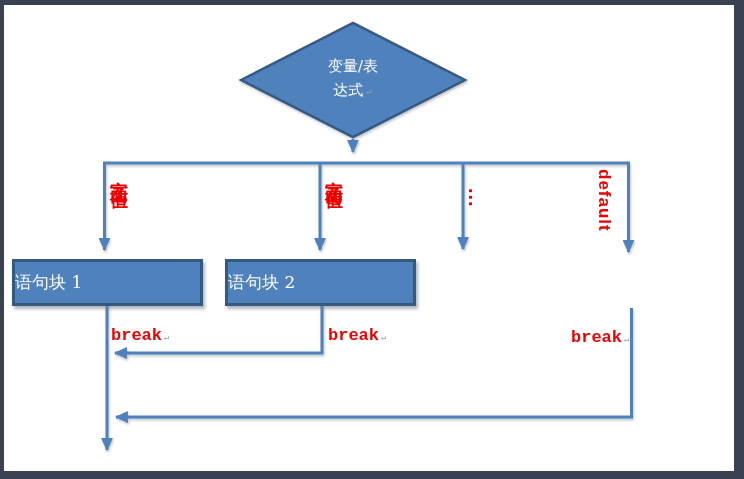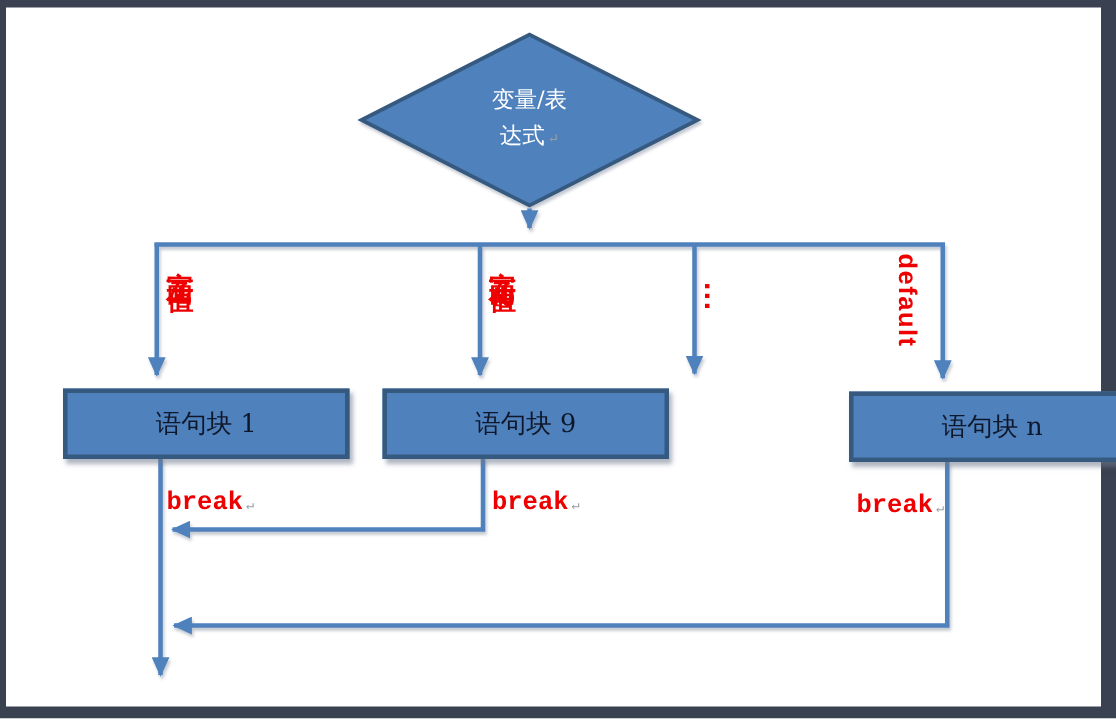--- a/index.html
+++ b/index.html
@@ -28,25 +28,24 @@
     font-family: "DejaVu Serif", serif;
     font-size: 15px;
     line-height: 1.6;
   }
   .block {
     position: absolute;
     width: 185px; height: 41px;
     background: #4f81bd;
     border: 3px solid #36597f;
     box-shadow: 2px 3px 3px rgba(110,120,140,0.55);
-    display: flex; align-items: center; justify-content: center;
-    color: #0f172a;
+    display: flex; align-items: center; 
+    color: #ffffff;
     font-family: "DejaVu Serif", serif;
     font-size: 17px;
-    margin-left: 30px;
   }
   .block-1 { left: 12px;  top: 259px; }
   .block-2 { left: 225px; top: 259px; }
   .block-n { left: 536px; top: 261px; }
   .vlabel {
     position: absolute;
     writing-mode: vertical-rl;
     text-orientation: mixed;
     color: #ee0000;
     white-space: nowrap;
@@ -125,24 +124,21 @@
 
   <div class="vlabel case-label case-1">字面值 1</div>
   <div class="vlabel case-label case-2">字面值 2</div>
   <div class="vlabel case-dots">...</div>
   <div class="vlabel case-default">default</div>
 
   <div class="block block-1">
     <span>语句块 1</span>
   </div>
   <div class="block block-2">
-    <span>语句块 9</span>
-  </div>
-  <div class="block block-n">
-    <span>语句块 n</span>
+    <span>语句块 2</span>
   </div>
 
   <div class="break-label break-1">
     <span>break</span><span class="artifact">↵</span>
   </div>
   <div class="break-label break-2">
     <span>break</span><span class="artifact">↵</span>
   </div>
   <div class="break-label break-3">
     <span>break</span><span class="artifact">↵</span>

